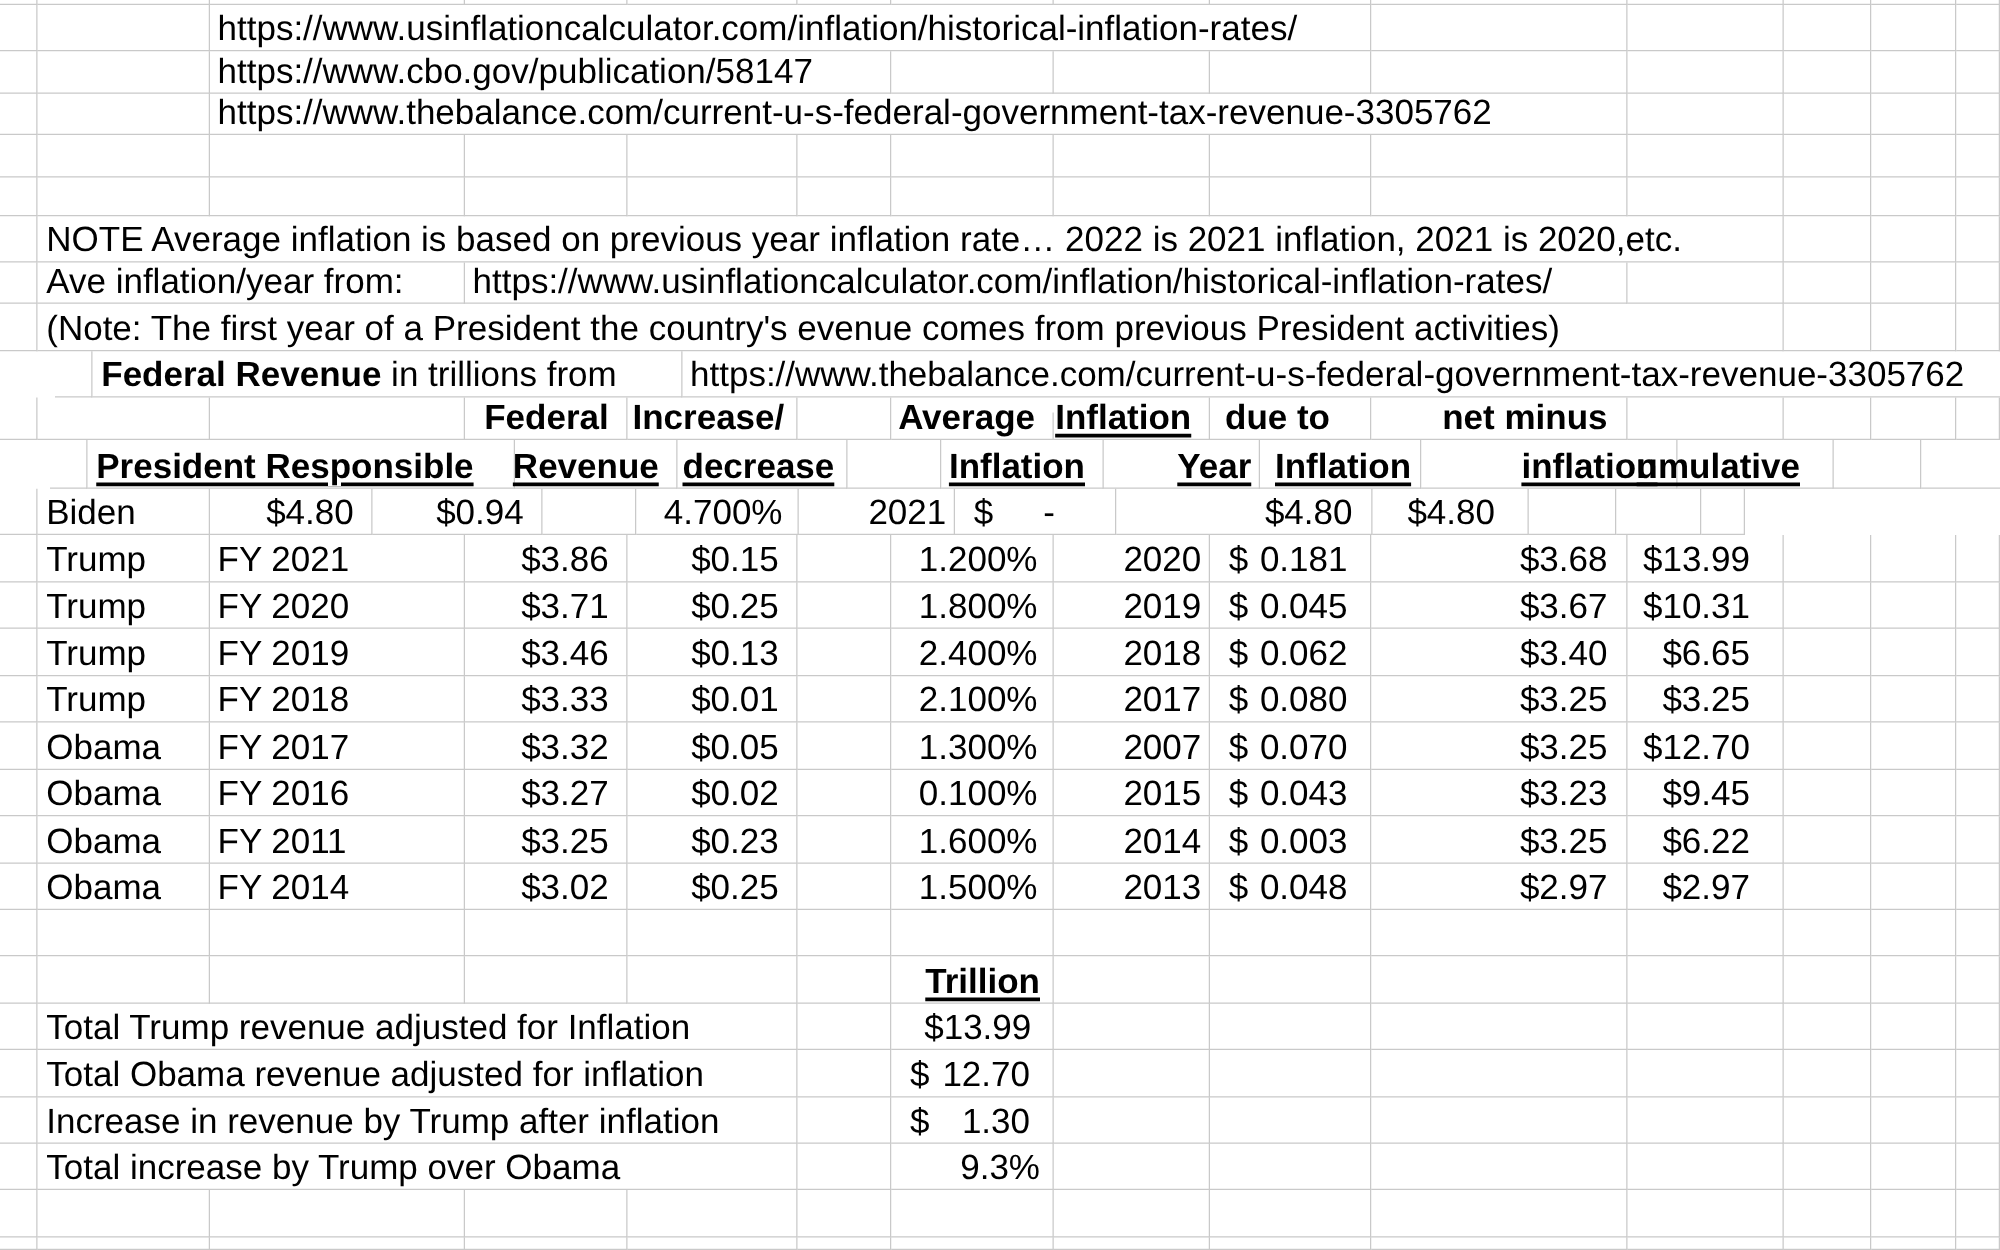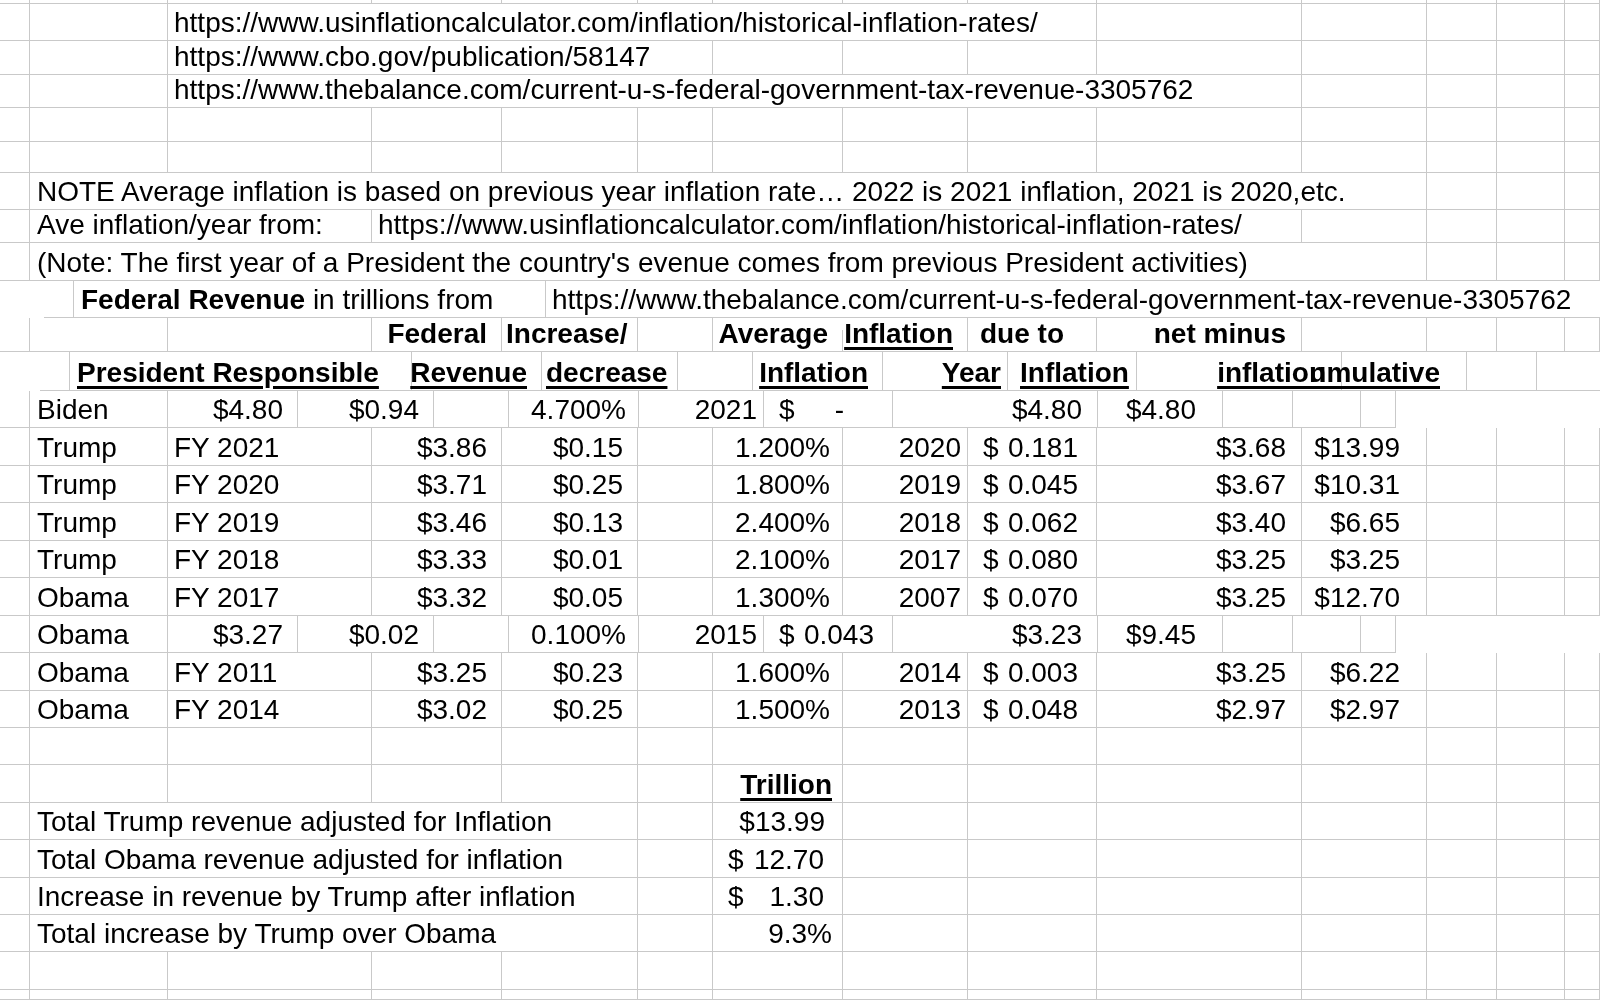--- a/index.html
+++ b/index.html
@@ -288,20 +288,21 @@
       </div>
       <div class="c ar pr15" style="width: 205px;">$3.25</div>
       <div class="c ar pr13" style="width: 125px;">$12.70</div>
       <div class="c" style="width: 70px;"></div>
       <div class="c" style="width: 68px;"></div>
       <div class="c" style="width: 35px;"></div>
     </div>
     <div class="row" style="height: 37px;">
       <div class="c" style="width: 30px;"></div>
       <div class="c al pl7" style="width: 138px;">Obama</div>
+      <div class="c al pl6" style="width: 204px;">FY 2016</div>
       <div class="c ar" style="width: 130px;">$3.27</div>
       <div class="c ar" style="width: 136px;">$0.02</div>
       <div class="c" style="width: 75px;"></div>
       <div class="c ar prG" style="width: 130px;">0.100%</div>
       <div class="c ar pr6" style="width: 125px;">2015</div>
       <div class="c acct" style="width: 129px;">
         <span>$</span>
         <span>0.043</span>
       </div>
       <div class="c ar pr15" style="width: 205px;">$3.23</div>

